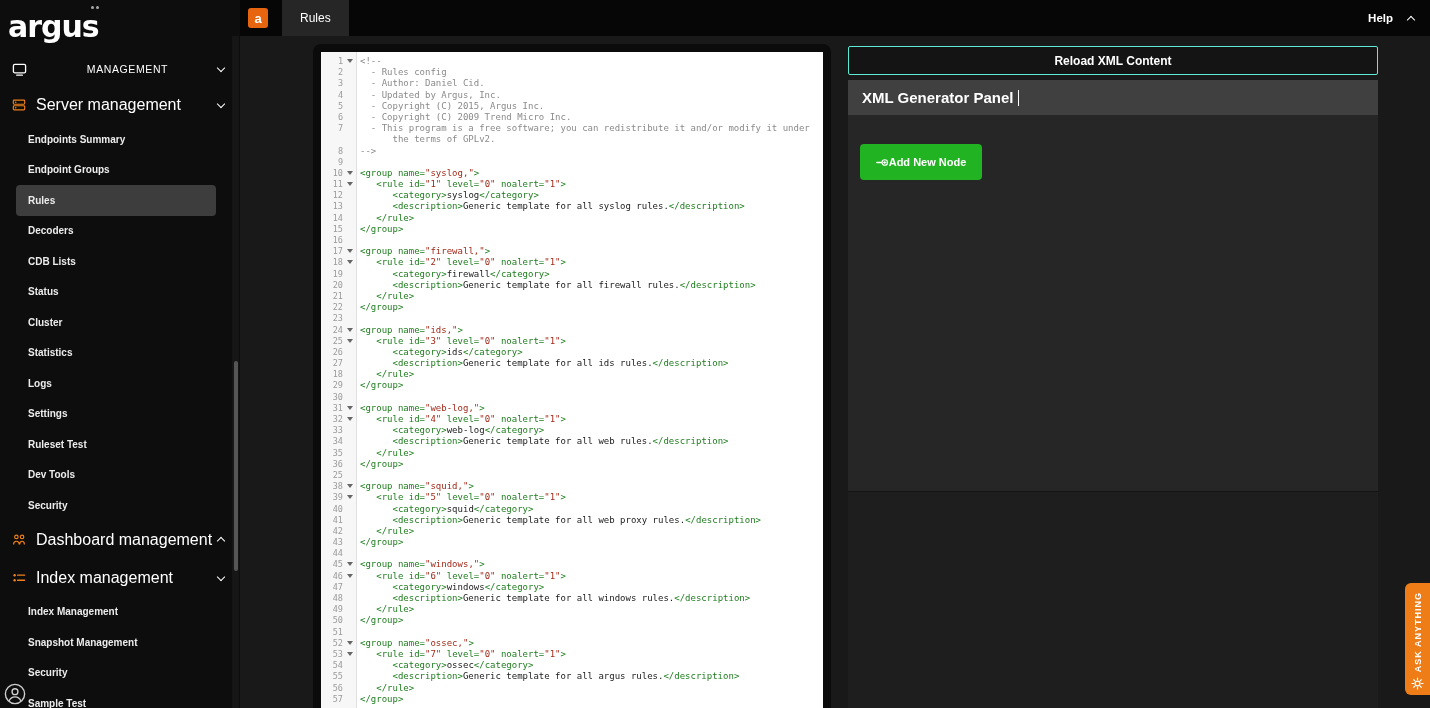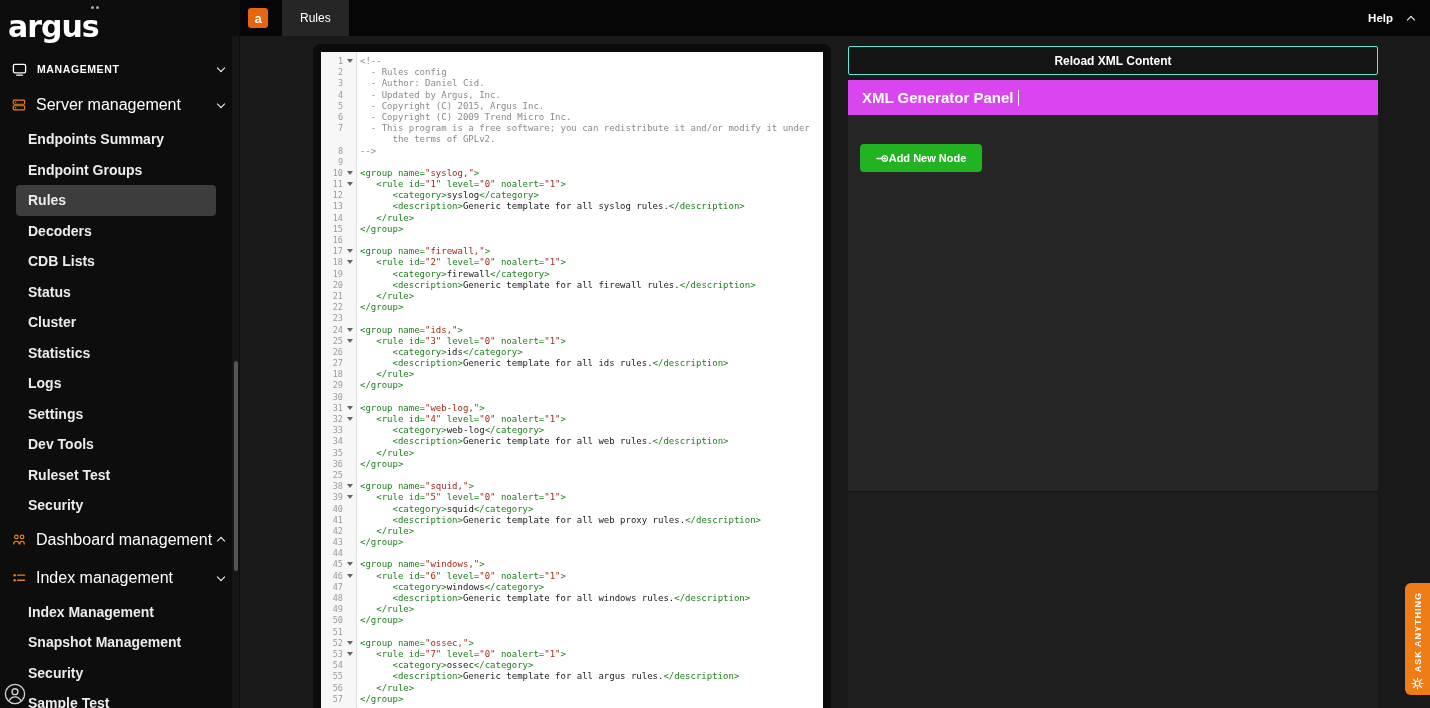--- a/index.html
+++ b/index.html
@@ -10,25 +10,25 @@
   }
 
   
   .sidebar { position:absolute; left:0; top:0; width:240px; height:708px; background:#0d0d0d; z-index:3; }
   .logo-row { height:52px; display:flex; align-items:center; padding-left:8px; }
   .logo { color:#fff; font-size:30px; font-weight:bold; position:relative; font-family:"DejaVu Sans", sans-serif; letter-spacing:-1px; cursor:pointer; }
   .logo-dots { position:absolute; right:0px; top:-3px; display:flex; gap:2px; }
   .logo-dots i { width:3px; height:3px; border-radius:50%; background:#a8a8a8; display:block; }
 
   .side-section { height:34px; display:flex; align-items:center; padding:0 16px 0 12px; color:#fff; cursor:pointer; }
-  .side-section .slabel { font-size:10.5px; font-weight:bold; letter-spacing:0.6px; margin-left:10px; flex:1; }
+  .side-section .slabel { font-size:10.5px; font-weight:normal; letter-spacing:0.6px; margin-left:10px; flex:1;text-align:center; }
   .side-group { height:38px; display:flex; align-items:center; padding:0 16px 0 12px; color:#fff; cursor:pointer; }
   .side-group .gicon { color:#f08019; display:flex; }
   .side-group .glabel { font-size:16px; font-weight:normal; margin-left:10px; flex:1; }
-  .side-item { height:30.5px; display:flex; align-items:center; margin:0 24px 0 16px; padding-left:12px; border-radius:4px; color:#ececec; font-size:14px; font-weight:600; cursor:pointer; }
+  .side-item { height:30.5px; display:flex; align-items:center; margin:0 24px 0 16px; padding-left:12px; border-radius:4px; color:#ececec; font-size:10px; font-weight:600; cursor:pointer; }
   .side-item.selected { background:#3d3d3d; }
 
   .chev { width:6px; height:6px; border-right:1.5px solid #fff; border-bottom:1.5px solid #fff; display:inline-block; flex:none; }
   .chev.down { transform:rotate(45deg); margin-top:-2px; }
   .chev.up   { transform:rotate(-135deg); margin-top:3px; }
 
   .sb-scrolltrack { position:absolute; right:1px; top:36px; bottom:0; width:7px; background:#161616; }
   .sb-scrollthumb { position:absolute; right:1px; top:325px; height:210px; width:4px; background:#555; border-radius:2px; cursor:pointer; }
 
   .avatar { position:absolute; left:4px; bottom:3px; z-index:6; cursor:pointer; display:flex; }
@@ -53,25 +53,25 @@
   .cm-fold i { display:block; width:0; height:0; border-left:3.5px solid transparent; border-right:3.5px solid transparent; border-top:4.5px solid #666; margin-top:3px; }
   .cm-code { white-space:pre; color:#1a1a1a; padding-left:3px; }
   .tk-c { color:#8a8a8a; }
   .tk-g { color:#1e7d1e; }
   .tk-s { color:#a22a1a; }
   .tk-k { color:#1a1a1a; }
 
   
   .right-panel { position:absolute; left:608px; top:10px; width:530px; bottom:0; display:flex; flex-direction:column; }
   .reload-btn { height:29px; border:1px solid #5eead4; background:#141414; color:#fff; font-size:12px; font-weight:bold; display:flex; align-items:center; justify-content:center; border-radius:2px; cursor:pointer; flex:none; }
-  .panel-header { margin-top:5px; height:35px; background:#d946ef; display:flex; align-items:center; padding-left:14px; flex:none; }
+  .panel-header { margin-top:5px; height:35px; background:#404040; display:flex; align-items:center; padding-left:14px; flex:none; }
   .panel-title { color:#fff; font-size:15px; font-weight:600; }
   .caret { width:1px; height:16px; background:#fff; margin-left:5px; }
   .panel-body { background:#262626; height:376px; flex:none; }
-  .add-btn { margin:29px 0 0 12px; width:122px; height:28px; background:#22b322; border:none; border-radius:4px; color:#fff; font-size:11px; font-weight:bold; display:flex; align-items:center; justify-content:center; cursor:pointer; }
+  .add-btn { margin:29px 0 0 12px; width:122px; height:36px; background:#22b322; border:none; border-radius:4px; color:#fff; font-size:11px; font-weight:bold; display:flex; align-items:center; justify-content:center; cursor:pointer; }
   .panel-lower { background:#1e1e1e; flex:1; border-top:1px solid #141414; }
 
   
   .ask-tab { position:absolute; right:0; top:583px; width:25px; height:112px; background:#ee7d17; border-radius:6px 0 0 6px; display:flex; flex-direction:column; align-items:center; justify-content:flex-end; padding-bottom:5px; z-index:5; cursor:pointer; }
   .ask-label { writing-mode:vertical-rl; transform:rotate(180deg); color:#fff; font-size:9px; font-weight:bold; letter-spacing:1px; margin-bottom:5px; }
 </style>
 </head>
 <body>
 
 <div class="sidebar">
@@ -133,24 +133,24 @@
       <div class="side-item">
         <span>Statistics</span>
       </div>
       <div class="side-item">
         <span>Logs</span>
       </div>
       <div class="side-item">
         <span>Settings</span>
       </div>
       <div class="side-item">
+        <span>Ruleset Test</span>
+      </div>
+      <div class="side-item">
         <span>Dev Tools</span>
-      </div>
-      <div class="side-item">
-        <span>Ruleset Test</span>
       </div>
       <div class="side-item">
         <span>Security</span>
       </div>
       <div class="side-group">
         <span class="gicon">
           <svg viewBox="0 0 16 16" width="14" height="14">
             <circle cx="5" cy="4.5" r="2" fill="none" stroke="currentColor" stroke-width="1.3"></circle>
             <circle cx="11.5" cy="4.5" r="2" fill="none" stroke="currentColor" stroke-width="1.3"></circle>
             <path d="M1.8 13c0-2.4 1.6-3.6 3.2-3.6S8.2 10.6 8.2 13M8.8 13c0-2.4 1.3-3.6 2.7-3.6s2.7 1.2 2.7 3.6" fill="none" stroke="currentColor" stroke-width="1.3"></path>

